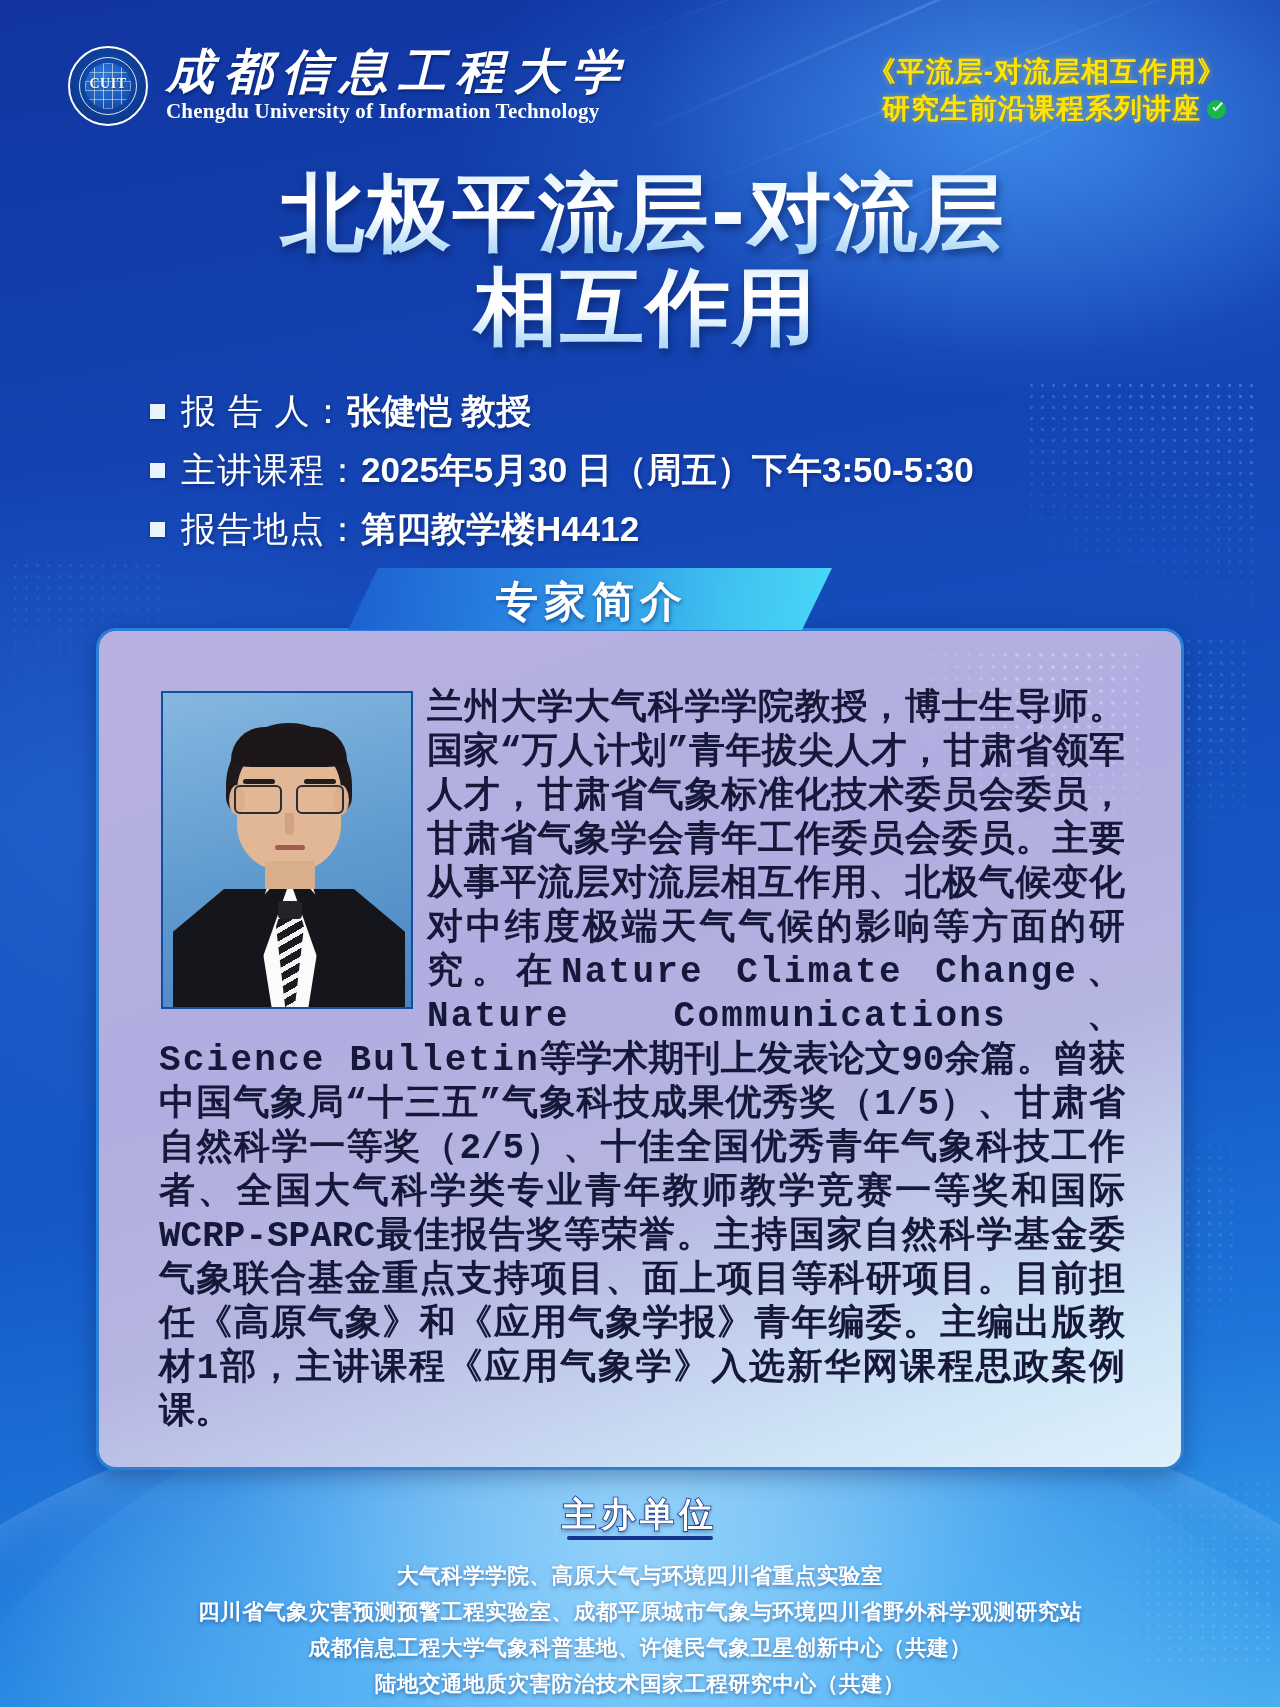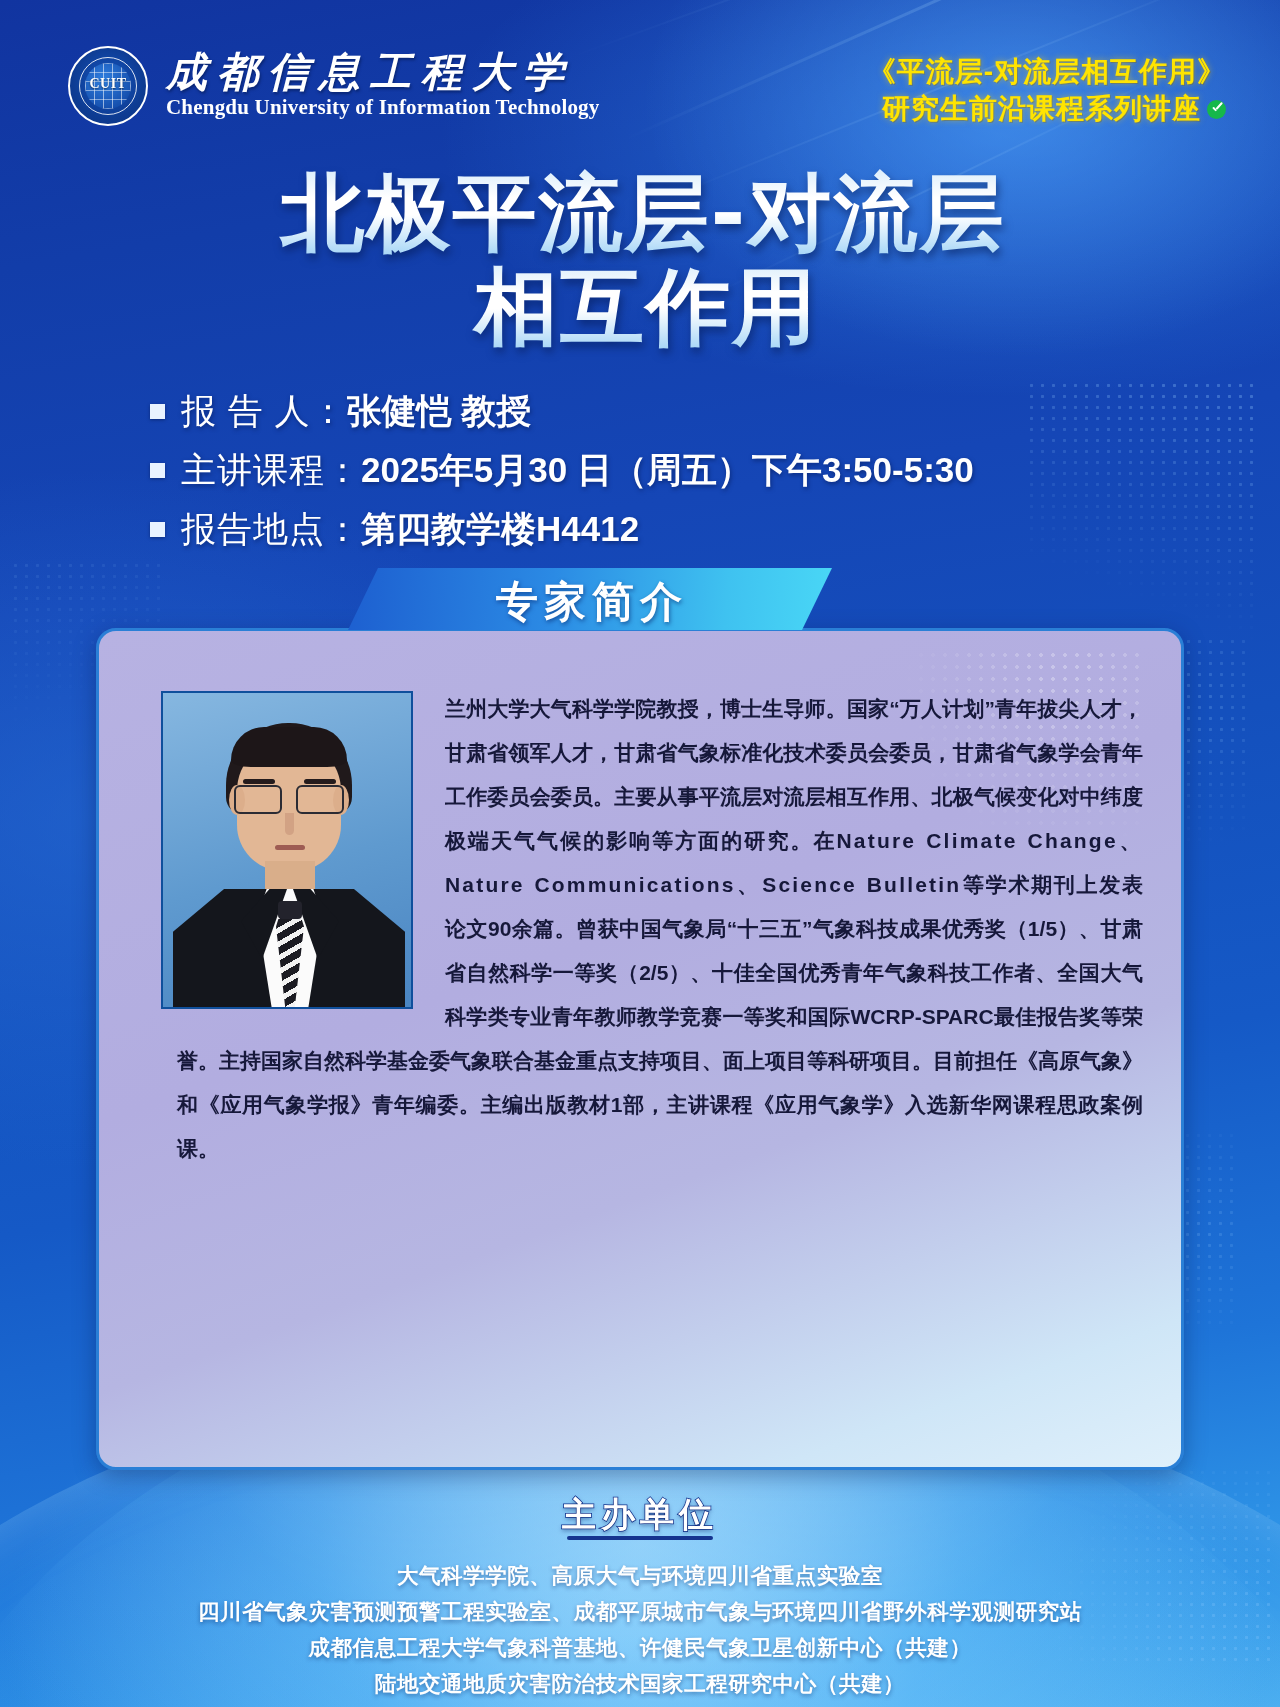--- a/index.html
+++ b/index.html
@@ -59,21 +59,21 @@
   .crest .globe { position:absolute; inset:15px; border-radius:50%;
     background:
       repeating-linear-gradient(90deg, rgba(255,255,255,.55) 0 1px, rgba(255,255,255,0) 1px 9px),
       repeating-linear-gradient(0deg, rgba(255,255,255,.45) 0 1px, rgba(255,255,255,0) 1px 9px),
       radial-gradient(circle at 40% 35%,#2f7fe0,#0d3f9c); }
   .crest .cuit { position:absolute; left:0; right:0; top:47%; transform:translateY(-50%);
     text-align:center; color:#fff; font-weight:bold; font-size:14px; letter-spacing:.5px;
     font-family:"Liberation Serif",serif; text-shadow:0 1px 2px rgba(0,0,0,.6); }
   .uni-text { display:flex; flex-direction:column; gap:2px; }
   .uni-cn { font-family:"Liberation Serif","DejaVu Serif",serif; font-weight:bold; font-style:italic;
-    font-size:41px; color:#fff; letter-spacing:10px; line-height:1.02;
+    font-size:48px; color:#fff; letter-spacing:10px; line-height:1.02;
     text-shadow:1px 2px 3px rgba(0,20,70,.55); }
   .uni-en { font-family:Liberation Serif, serif; font-weight:bold; font-size:21px;
     color:#fff; letter-spacing:.2px; }
   .series { position:absolute; right:62px; top:8px; text-align:right; line-height:1.32; }
   .series .l1, .series .l2 { font-size:28px; font-weight:bold; color:#ffe400; letter-spacing:1px;
     text-shadow:0 0 6px rgba(255,210,0,.55), 1px 1px 0 rgba(120,90,0,.35); white-space:nowrap; }
   .series .l2 { display:flex; align-items:center; justify-content:flex-end; gap:6px; }
   .badge-dot { display:inline-block; width:19px; height:19px; border-radius:50%;
     background:#16b84a; position:relative; flex:0 0 auto; }
   .badge-dot:after { content:""; position:absolute; left:5px; top:8px; width:5px; height:2.4px;
@@ -145,23 +145,23 @@
     clip-path:polygon(20% 0,80% 0,92% 22%,72% 100%,28% 100%,8% 22%); }
   .photo .collar-l { position:absolute; left:78px; top:196px; width:46px; height:70px; background:#14161c;
     clip-path:polygon(62% 0,100% 0,46% 100%,0 46%); }
   .photo .collar-r { position:absolute; left:130px; top:196px; width:46px; height:70px; background:#14161c;
     clip-path:polygon(0 0,38% 0,100% 46%,54% 100%); }
   .photo .tie { position:absolute; left:113px; top:214px; width:28px; height:108px;
     background:repeating-linear-gradient(150deg,#1b1b22 0 7px,#f2f2f2 7px 12px);
     clip-path:polygon(22% 0,78% 0,100% 18%,64% 100%,36% 100%,0 18%); }
   .photo .knot { position:absolute; left:115px; top:208px; width:24px; height:18px; background:#23232c; border-radius:4px; }
 
-  .bio { position:absolute; left:78px; top:56px; width:966px;
-    color:#16183a; font-size:21px; line-height:44px; font-weight:bold;
-    text-align:justify; font-family:Liberation Sans, sans-serif; }
+  .bio { position:absolute; left:60px; top:56px; width:966px;
+    color:#16183a; font-size:36px; line-height:44px; font-weight:bold;
+    text-align:justify; font-family:Liberation Mono, monospace; }
   .bio .float { float:left; width:268px; height:330px; shape-outside:margin-box; }
   .bio .en { letter-spacing:2.2px; }
 
   
   .host-title { position:absolute; top:1492px; left:0; width:100%; text-align:center; }
   .host-title span { font-size:34px; font-weight:bold; color:#ffffff; letter-spacing:5px;
     -webkit-text-stroke:1.5px #15348f;
     paint-order:stroke fill;
     text-shadow:0 2px 4px rgba(5,30,95,.5); }
   .host-underline { position:absolute; top:1536px; left:50%; transform:translateX(-50%);

